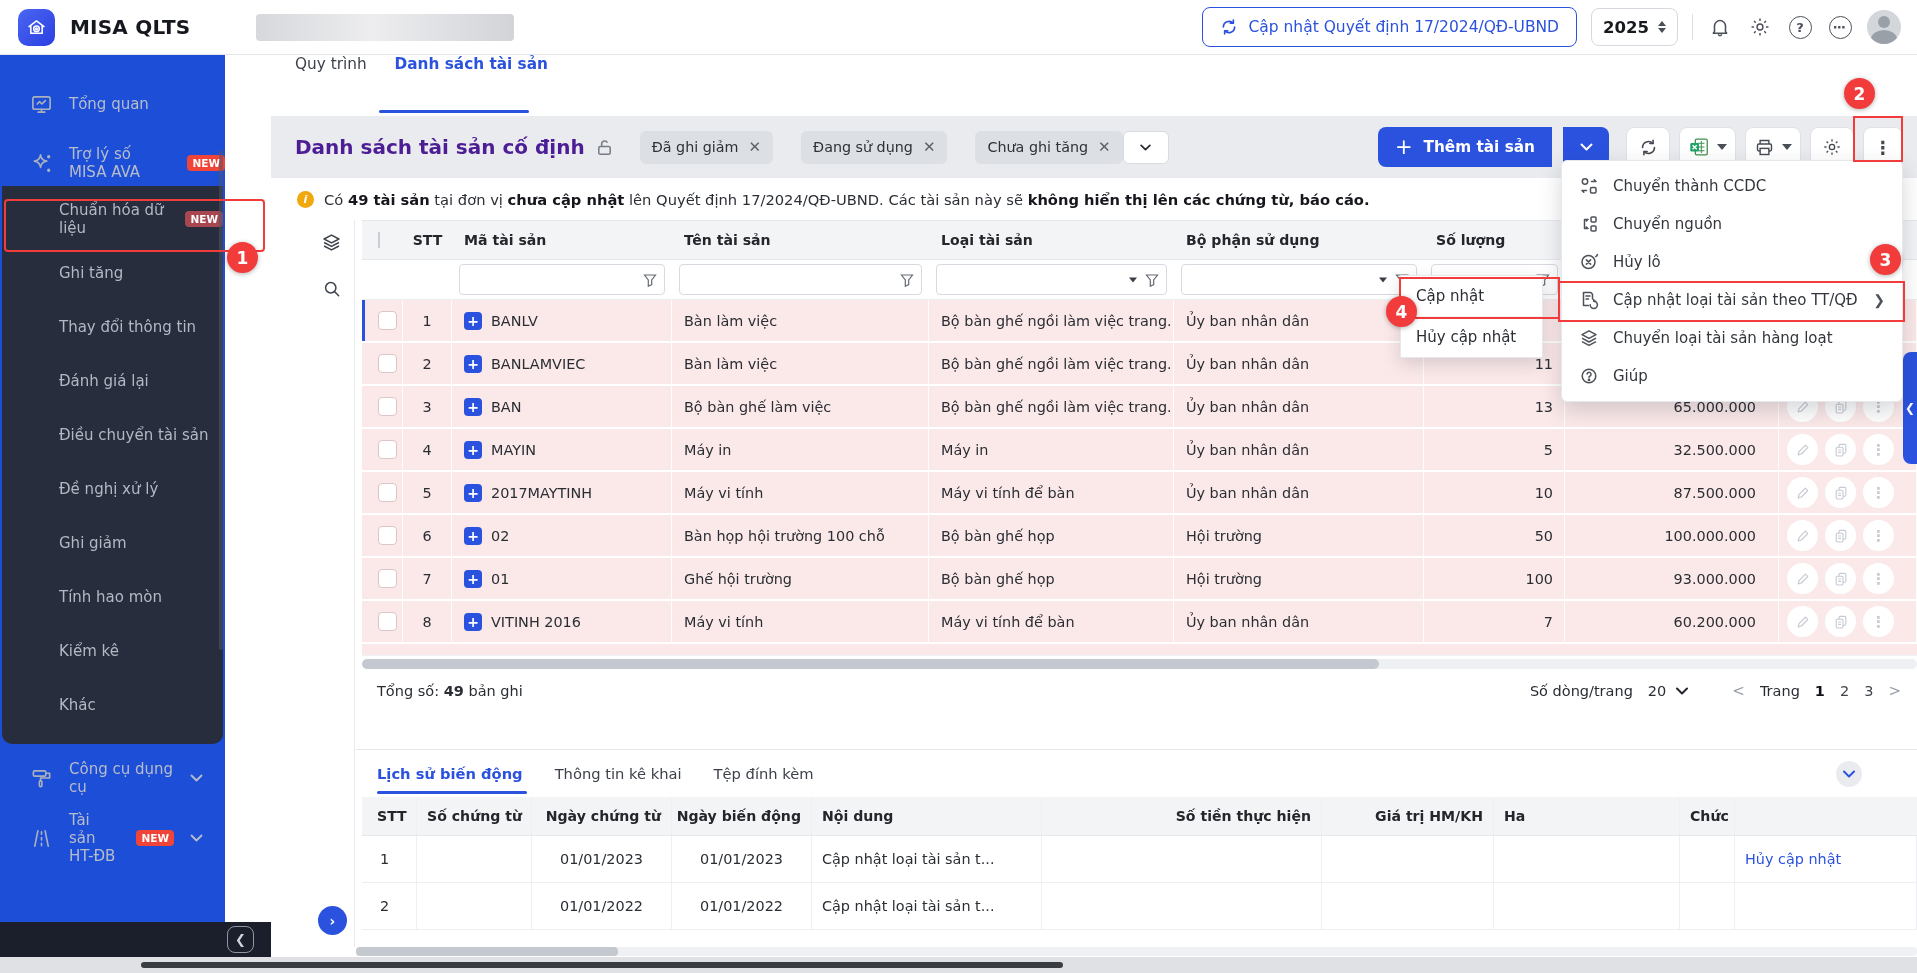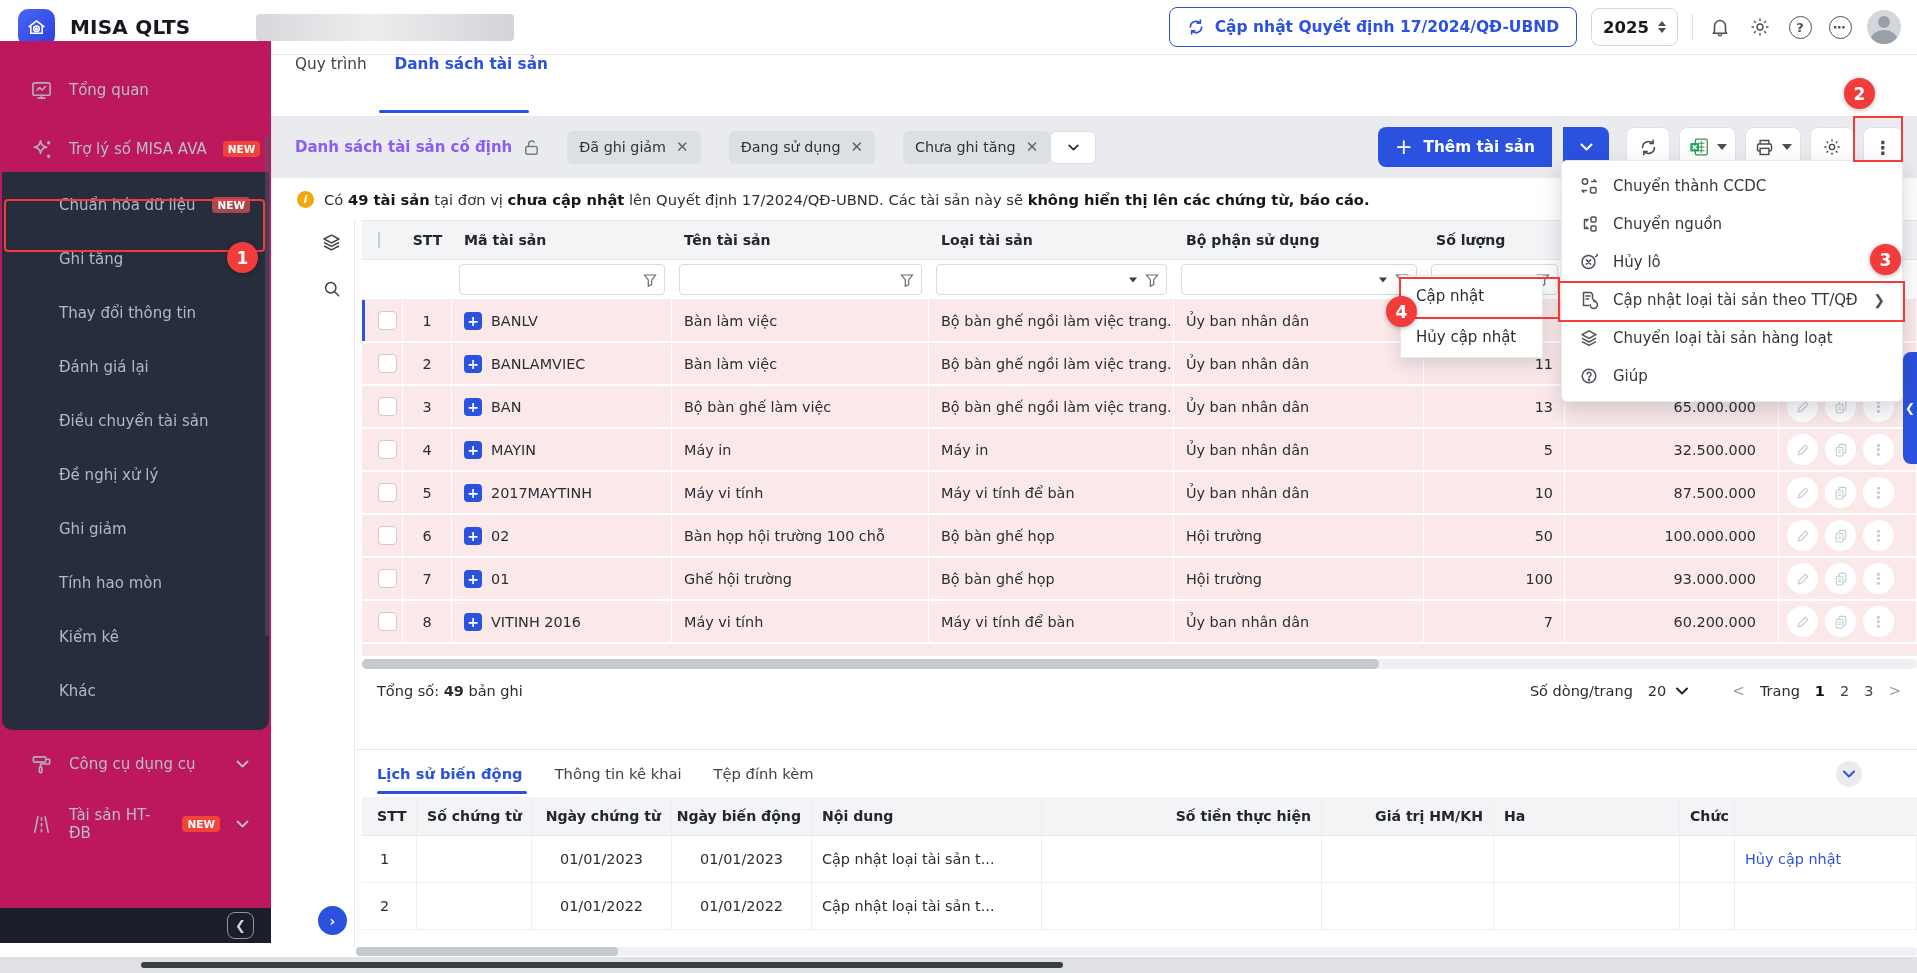--- a/index.html
+++ b/index.html
@@ -10,37 +10,37 @@
   
   .topbar{position:absolute;left:0;top:0;width:1917px;height:55px;background:#fff;
           border-bottom:1px solid #e3e5e9;display:flex;align-items:center;box-sizing:border-box;padding:0 16px}
   .logo{width:37px;height:37px;border-radius:10px;background:linear-gradient(135deg,#4a66f2,#2b3fe0);
         display:flex;align-items:center;justify-content:center;margin-left:2px}
   .app-title{font-size:20px;font-weight:bold;color:#15181e;margin-left:15px;letter-spacing:.2px}
   .redacted{width:258px;height:27px;border-radius:4px;margin-left:66px;
             background:linear-gradient(90deg,#d6d8db,#ededef 45%,#d2d4d8)}
   .top-right{margin-left:auto;display:flex;align-items:center;gap:14px}
   .update-btn{height:38px;border:1.5px solid #2b52de;border-radius:8px;color:#2b52de;background:#fff;
-              font-weight:bold;font-size:15.5px;display:flex;align-items:center;gap:10px;padding:0 17px;cursor:pointer}
+              font-weight:normal;font-size:15.5px;display:flex;align-items:center;gap:10px;padding:0 17px;cursor:pointer}
   .year-box{height:36px;border:1px solid #d5d8de;border-radius:8px;background:#fff;display:flex;
             align-items:center;gap:9px;padding:0 11px;font-size:16.5px;font-weight:bold;color:#17191e}
   .stepper{display:flex;flex-direction:column;gap:2px}
   .stepper i{width:0;height:0;border-left:4.5px solid transparent;border-right:4.5px solid transparent}
   .stepper .up{border-bottom:5.5px solid #4a4f57}
   .stepper .dn{border-top:5.5px solid #4a4f57}
   .vdiv{width:1px;height:26px;background:#dcdfe3}
   .top-ico{color:#4b5058;display:flex;align-items:center;justify-content:center;width:26px;height:26px;cursor:pointer}
   .ring{width:23px;height:23px;border:1.7px solid #4b5058;border-radius:50%;display:flex;align-items:center;
         justify-content:center;font-size:13px;font-weight:bold;box-sizing:border-box}
   .avatar{width:34px;height:34px;border-radius:50%;background:#d3d6db;position:relative;overflow:hidden}
   .avatar::before{content:'';position:absolute;left:11px;top:6px;width:12px;height:12px;border-radius:50%;background:#9aa0a8}
   .avatar::after{content:'';position:absolute;left:4px;top:20px;width:26px;height:18px;border-radius:50%;background:#9aa0a8}
 
   
-  .sidebar{position:absolute;left:0;top:41px;width:271px;height:902px;background:#be185d;color:#b7bdc9;box-sizing:border-box}
+  .sidebar{position:absolute;left:0;top:55px;width:225px;height:902px;background:#1d4ed8;color:#b7bdc9;box-sizing:border-box}
   .side-item{height:46px;display:flex;align-items:center;padding-left:30px;gap:16px;font-size:15px;cursor:pointer}
   .side-item .sicon{width:23px;height:23px;color:#aab1bd;flex:0 0 auto}
   .side-active{background:#2c43e8;border-radius:8px;margin:10px 4px 0 4px;height:53px;color:#fff;font-weight:bold}
   .side-active .sicon{color:#fff}
   .chev{margin-left:auto;margin-right:22px;color:inherit}
   .new-badge{background:#f04438;color:#fff;font-size:10.5px;font-weight:bold;padding:2.5px 5px;border-radius:4px;line-height:1}
   .submenu{background:#272d3c;border-radius:0 0 10px 10px;margin:0 2px;padding:6px 0 12px 0}
   .submenu-item{height:54px;display:flex;align-items:center;padding-left:57px;gap:17px;font-size:15px;color:#b2b8c4;cursor:pointer}
   .submenu-item .new-badge{background:#a8474f}
   .side-scroll{position:absolute;right:2px;top:95px;width:4px;height:500px;background:#50566a;border-radius:2px;opacity:.55}
@@ -49,21 +49,21 @@
                 color:#cfd3da;display:flex;align-items:center;justify-content:center;font-size:13px;cursor:pointer;box-sizing:border-box}
 
   
   .main-bg{position:absolute;left:271px;top:55px;width:1646px;height:902px;background:#fff}
   .tabs-row{position:absolute;left:295px;top:55px;height:58px;display:flex;gap:28px;font-size:15.3px}
   .tab{color:#3d424a;cursor:pointer}
   .tab.active{color:#2b52de;font-weight:bold}
   .tab-underline{position:absolute;left:379px;top:110px;width:150px;height:3px;background:#2b52de;border-radius:2px}
   .title-band{position:absolute;left:271px;top:116px;width:1646px;height:62px;background:#e9ebee;display:flex;
               align-items:center;box-sizing:border-box;padding:0 14px 0 24px}
-  .page-title{font-size:15px;font-weight:bold;color:#8b5cf6;white-space:nowrap}
+  .page-title{font-size:20px;font-weight:bold;color:#4c1d95;white-space:nowrap}
   .lock{margin-left:10px}
   .chips{display:flex;align-items:flex-start;margin-left:26px;gap:28px}
   .chip{height:33px;background:#dcdfe4;border-radius:6px;padding:0 12px;font-size:14.3px;color:#2e3238;
         display:flex;align-items:center;gap:10px;cursor:pointer;white-space:nowrap}
   .chip-x{color:#5b6169;font-size:15px;cursor:pointer}
   .chip-dd{width:46px;height:33px;background:#fff;border:1px solid #d8dbe0;border-radius:6px;display:flex;
            align-items:center;justify-content:center;color:#2a2e34;cursor:pointer;box-sizing:border-box}
   .toolbar{margin-left:auto;display:flex;align-items:center;gap:9px}
   .btn-add{height:40px;background:#2b52de;color:#fff;border-radius:8px 0 0 8px;font-size:15.3px;font-weight:bold;
            padding:0 17px;display:flex;align-items:center;gap:11px;cursor:pointer}

